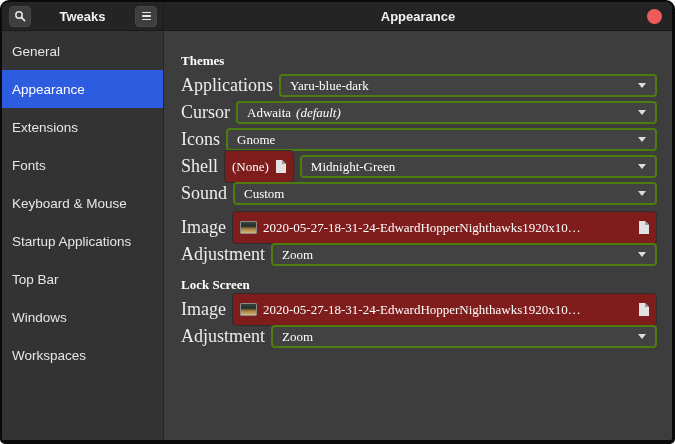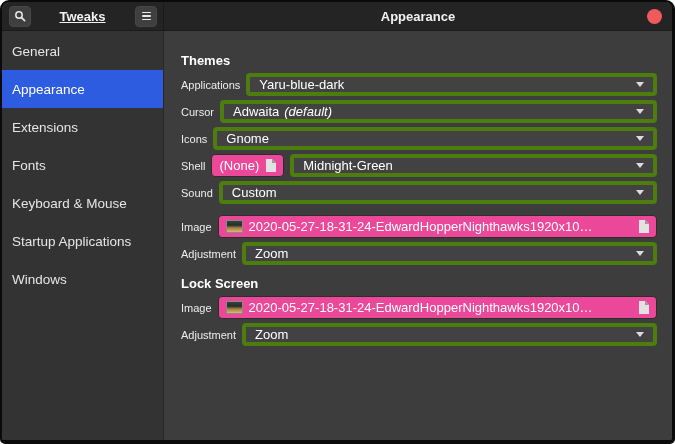--- a/index.html
+++ b/index.html
@@ -21,34 +21,34 @@
   .tb-btn.menu{position:absolute;right:6px;}
   .hamburger{display:flex;flex-direction:column;gap:2px;}
   .hamburger span{display:block;width:9px;height:1.5px;background:#e8e8e8;border-radius:1px;}
   .close-btn{position:absolute;right:10px;width:15px;height:15px;border-radius:50%;background:#ef5b5b;cursor:pointer;}
   
   .app-body{flex:1;display:flex;min-height:0;}
   .sidebar{width:161px;flex:0 0 161px;background:#333333;border-right:1px solid #272727;padding-top:1px;}
   .side-item{height:38px;display:flex;align-items:center;padding-left:10px;
     color:#e6e6e6;font-size:13.5px;cursor:pointer;}
   .side-item.selected{background:#2d5ce0;color:#ffffff;}
-  .content{flex:1;padding:22px 15px 0 17px;overflow:hidden;}
+  .content{flex:1;padding:22px 15px 0 17px;overflow:hidden;font-family:Liberation Serif, serif;}
   .section-title{color:#ffffff;font-size:13px;font-weight:700;margin:0 0 5px 0;}
   .section{margin-bottom:0;}
   .section + .section{margin-top:11px;}
   .row{display:flex;align-items:center;gap:6px;height:23px;margin-bottom:4px;}
-  .row-label{color:#ededed;font-size:11px;white-space:nowrap;flex:0 0 auto;}
+  .row-label{color:#ededed;font-size:18px;white-space:nowrap;flex:0 0 auto;}
   .combo{flex:1;min-width:0;display:flex;align-items:center;height:23px;box-sizing:border-box;
-    background:#424242;border:4px solid #4d7c0f;border-radius:4px;padding:0 9px;cursor:pointer;}
+    background:#424242;border:2px solid #4d7c0f;border-radius:4px;padding:0 9px;cursor:pointer;}
   .combo-value{color:#ffffff;font-size:13px;white-space:nowrap;overflow:hidden;text-overflow:ellipsis;}
   .combo-note{color:#ffffff;font-size:13px;font-style:italic;margin-left:5px;white-space:nowrap;}
   .arrow{margin-left:auto;width:0;height:0;border-left:4px solid transparent;border-right:4px solid transparent;
     border-top:5px solid #dcdcdc;flex:0 0 auto;}
-  .file-btn{display:flex;align-items:center;gap:6px;height:23px;box-sizing:border-box;
-    background:#ec4899;border:1px solid #2d2d2d;border-radius:4px;padding:0 7px;cursor:pointer;}
+  .file-btn{display:flex;align-items:center;gap:6px;height:33px;box-sizing:border-box;
+    background:#7f1d1d;border:1px solid #2d2d2d;border-radius:4px;padding:0 7px;cursor:pointer;}
   .file-btn.stretch{flex:1;min-width:0;}
   .file-name{color:#ffffff;font-size:13px;white-space:nowrap;overflow:hidden;text-overflow:ellipsis;min-width:0;}
   .doc-icon{flex:0 0 auto;display:flex;}
   .doc-icon.right{margin-left:auto;}
   .thumb{flex:0 0 auto;width:15px;height:11px;border:1px solid #8a8a8a;border-radius:1px;
     background:linear-gradient(180deg,#39423c 0%,#22302a 38%,#a57d42 62%,#d9b977 100%);}
 </style>
 </head>
 <body>
 
@@ -57,21 +57,21 @@
   <div class="titlebar">
     <div class="tb-left">
       <div class="tb-btn search">
         <span style="display:flex;">
           <svg width="12" height="12" viewBox="0 0 12 12">
               <circle cx="5" cy="5" r="3.2" fill="none" stroke="#e8e8e8" stroke-width="1.5"></circle>
               <line x1="7.6" y1="7.6" x2="10.6" y2="10.6" stroke="#e8e8e8" stroke-width="1.6" stroke-linecap="round"></line>
             </svg>
         </span>
       </div>
-      <span class="tb-title" style="margin:10px auto;text-decoration:underline;">Tweaks</span>
+      <span class="tb-title" style="margin:10px auto;">Tweaks</span>
       <div class="tb-btn menu">
         <span class="hamburger">
             <span></span>
             <span></span>
             <span></span>
           </span>
       </div>
     </div>
     <div class="tb-main">
       <span class="tb-title">Appearance</span>
@@ -81,21 +81,23 @@
 
   <div class="app-body">
 
     <div class="sidebar">
       <div class="side-item">General</div>
       <div class="side-item selected">Appearance</div>
       <div class="side-item">Extensions</div>
       <div class="side-item">Fonts</div>
       <div class="side-item">Keyboard &amp; Mouse</div>
       <div class="side-item">Startup Applications</div>
+      <div class="side-item">Top Bar</div>
       <div class="side-item">Windows</div>
+      <div class="side-item">Workspaces</div>
     </div>
 
     <div class="content">
 
       <div class="section">
         <div class="section-title">Themes</div>
 
         <div class="row">
           <span class="row-label">Applications</span>
           <div class="combo">

